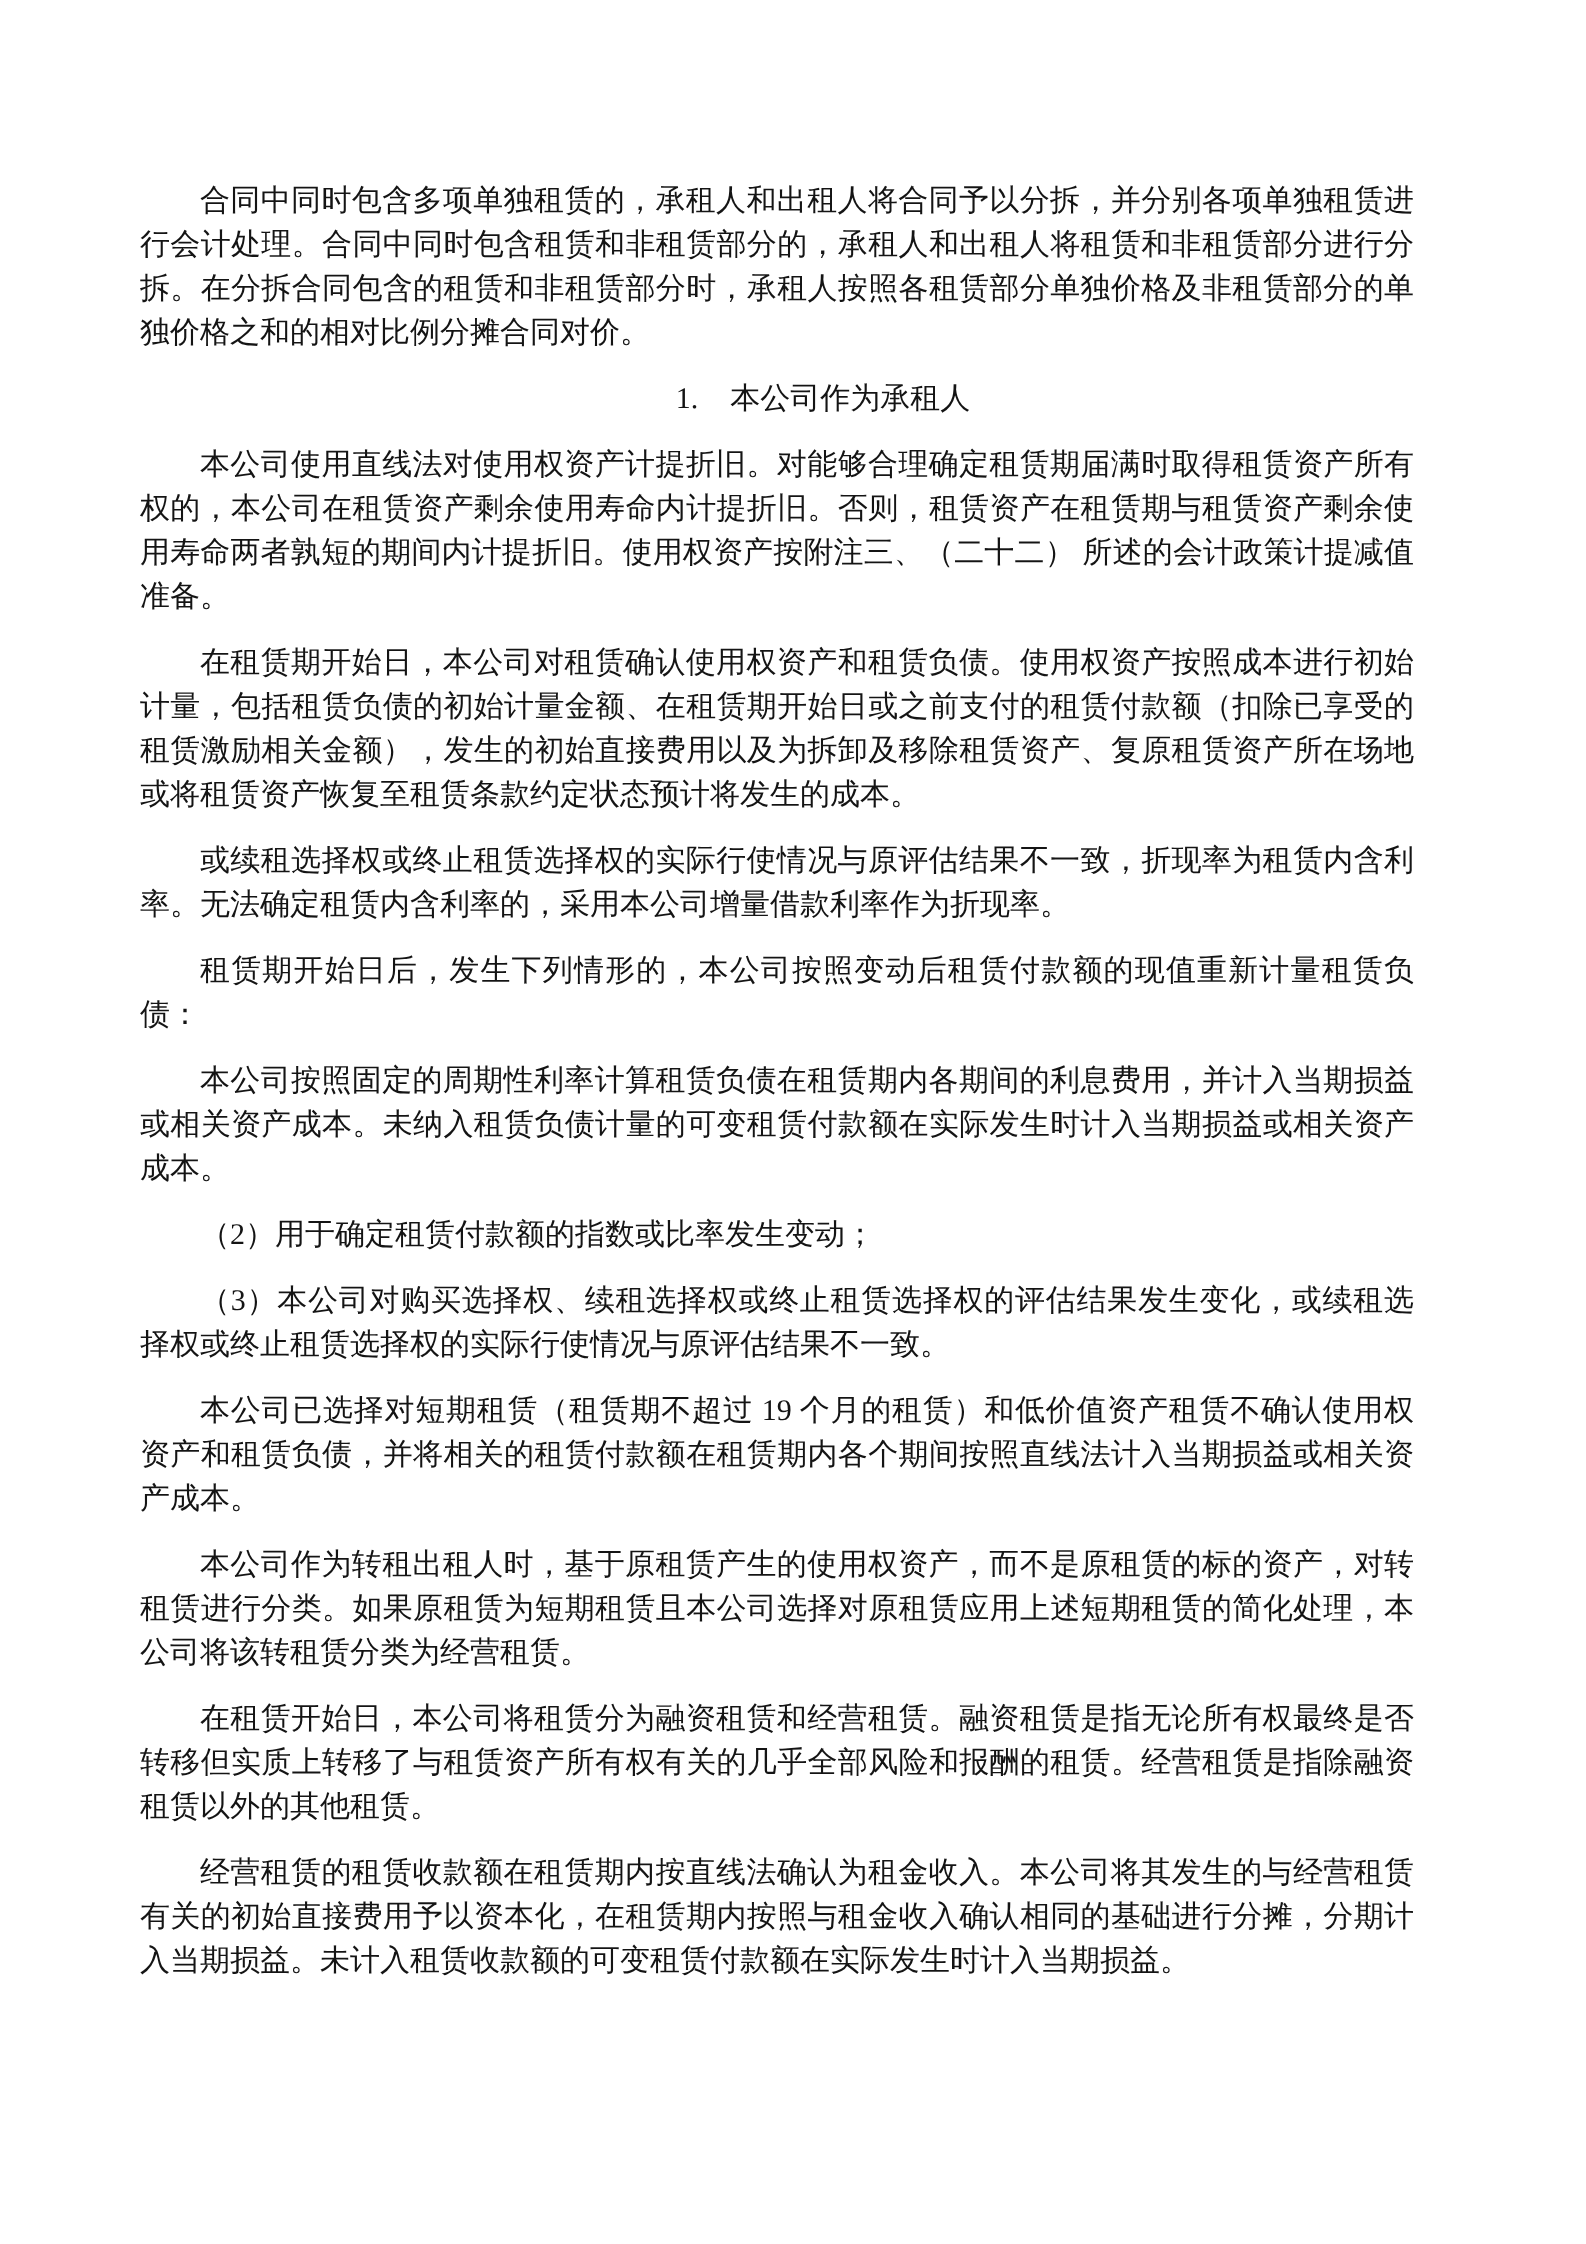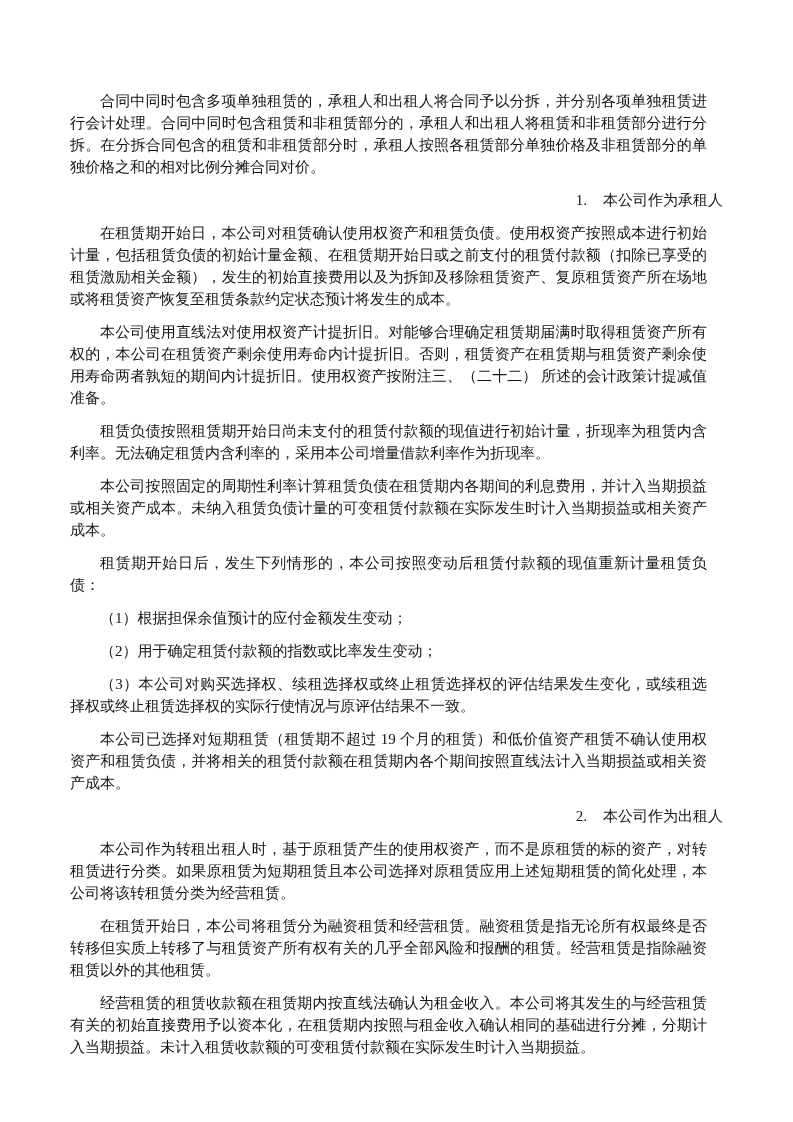--- a/index.html
+++ b/index.html
@@ -16,40 +16,38 @@
     color: #141414;
   }
   .para {
     margin: 0 16px 11px 0;
     text-indent: 2em;
     text-align: justify;
   }
   .heading {
     margin: 0 0 11px 0;
     text-indent: 2em;
-    text-align: right;
+    text-align: center;
   }
   .hnum { margin-right: 16px; }
 </style>
 </head>
 <body>
 
 <div class="page">
   <p class="para">合同中同时包含多项单独租赁的，承租人和出租人将合同予以分拆，并分别各项单独租赁进行会计处理。合同中同时包含租赁和非租赁部分的，承租人和出租人将租赁和非租赁部分进行分拆。在分拆合同包含的租赁和非租赁部分时，承租人按照各租赁部分单独价格及非租赁部分的单独价格之和的相对比例分摊合同对价。</p>
 
   <p class="heading"><span class="hnum">1.</span><span>本公司作为承租人</span></p>
 
+  <p class="para">本公司使用直线法对使用权资产计提折旧。对能够合理确定租赁期届满时取得租赁资产所有权的，本公司在租赁资产剩余使用寿命内计提折旧。否则，租赁资产在租赁期与租赁资产剩余使用寿命两者孰短的期间内计提折旧。使用权资产按附注三、（二十二） 所述的会计政策计提减值准备。</p>
   <p class="para">在租赁期开始日，本公司对租赁确认使用权资产和租赁负债。使用权资产按照成本进行初始计量，包括租赁负债的初始计量金额、在租赁期开始日或之前支付的租赁付款额（扣除已享受的租赁激励相关金额），发生的初始直接费用以及为拆卸及移除租赁资产、复原租赁资产所在场地或将租赁资产恢复至租赁条款约定状态预计将发生的成本。</p>
-  <p class="para">本公司使用直线法对使用权资产计提折旧。对能够合理确定租赁期届满时取得租赁资产所有权的，本公司在租赁资产剩余使用寿命内计提折旧。否则，租赁资产在租赁期与租赁资产剩余使用寿命两者孰短的期间内计提折旧。使用权资产按附注三、（二十二） 所述的会计政策计提减值准备。</p>
-  <p class="para">租赁负债按照租赁期开始日尚未支付的租赁付款额的现值进行初始计量，折现率为租赁内含利率。无法确定租赁内含利率的，采用本公司增量借款利率作为折现率。</p>
+  <p class="para">或续租选择权或终止租赁选择权的实际行使情况与原评估结果不一致，折现率为租赁内含利率。无法确定租赁内含利率的，采用本公司增量借款利率作为折现率。</p>
+  <p class="para">租赁期开始日后，发生下列情形的，本公司按照变动后租赁付款额的现值重新计量租赁负债：</p>
   <p class="para">本公司按照固定的周期性利率计算租赁负债在租赁期内各期间的利息费用，并计入当期损益或相关资产成本。未纳入租赁负债计量的可变租赁付款额在实际发生时计入当期损益或相关资产成本。</p>
-  <p class="para">租赁期开始日后，发生下列情形的，本公司按照变动后租赁付款额的现值重新计量租赁负债：</p>
-  <p class="para">（1）根据担保余值预计的应付金额发生变动；</p>
   <p class="para">（2）用于确定租赁付款额的指数或比率发生变动；</p>
   <p class="para">（3）本公司对购买选择权、续租选择权或终止租赁选择权的评估结果发生变化，或续租选择权或终止租赁选择权的实际行使情况与原评估结果不一致。</p>
   <p class="para">本公司已选择对短期租赁（租赁期不超过 19 个月的租赁）和低价值资产租赁不确认使用权资产和租赁负债，并将相关的租赁付款额在租赁期内各个期间按照直线法计入当期损益或相关资产成本。</p>
 
-  <p class="heading"><span class="hnum">2.</span><span>本公司作为出租人</span></p>
 
   <p class="para">本公司作为转租出租人时，基于原租赁产生的使用权资产，而不是原租赁的标的资产，对转租赁进行分类。如果原租赁为短期租赁且本公司选择对原租赁应用上述短期租赁的简化处理，本公司将该转租赁分类为经营租赁。</p>
   <p class="para">在租赁开始日，本公司将租赁分为融资租赁和经营租赁。融资租赁是指无论所有权最终是否转移但实质上转移了与租赁资产所有权有关的几乎全部风险和报酬的租赁。经营租赁是指除融资租赁以外的其他租赁。</p>
   <p class="para">经营租赁的租赁收款额在租赁期内按直线法确认为租金收入。本公司将其发生的与经营租赁有关的初始直接费用予以资本化，在租赁期内按照与租金收入确认相同的基础进行分摊，分期计入当期损益。未计入租赁收款额的可变租赁付款额在实际发生时计入当期损益。</p>
 </div>
 
 </body></html>

